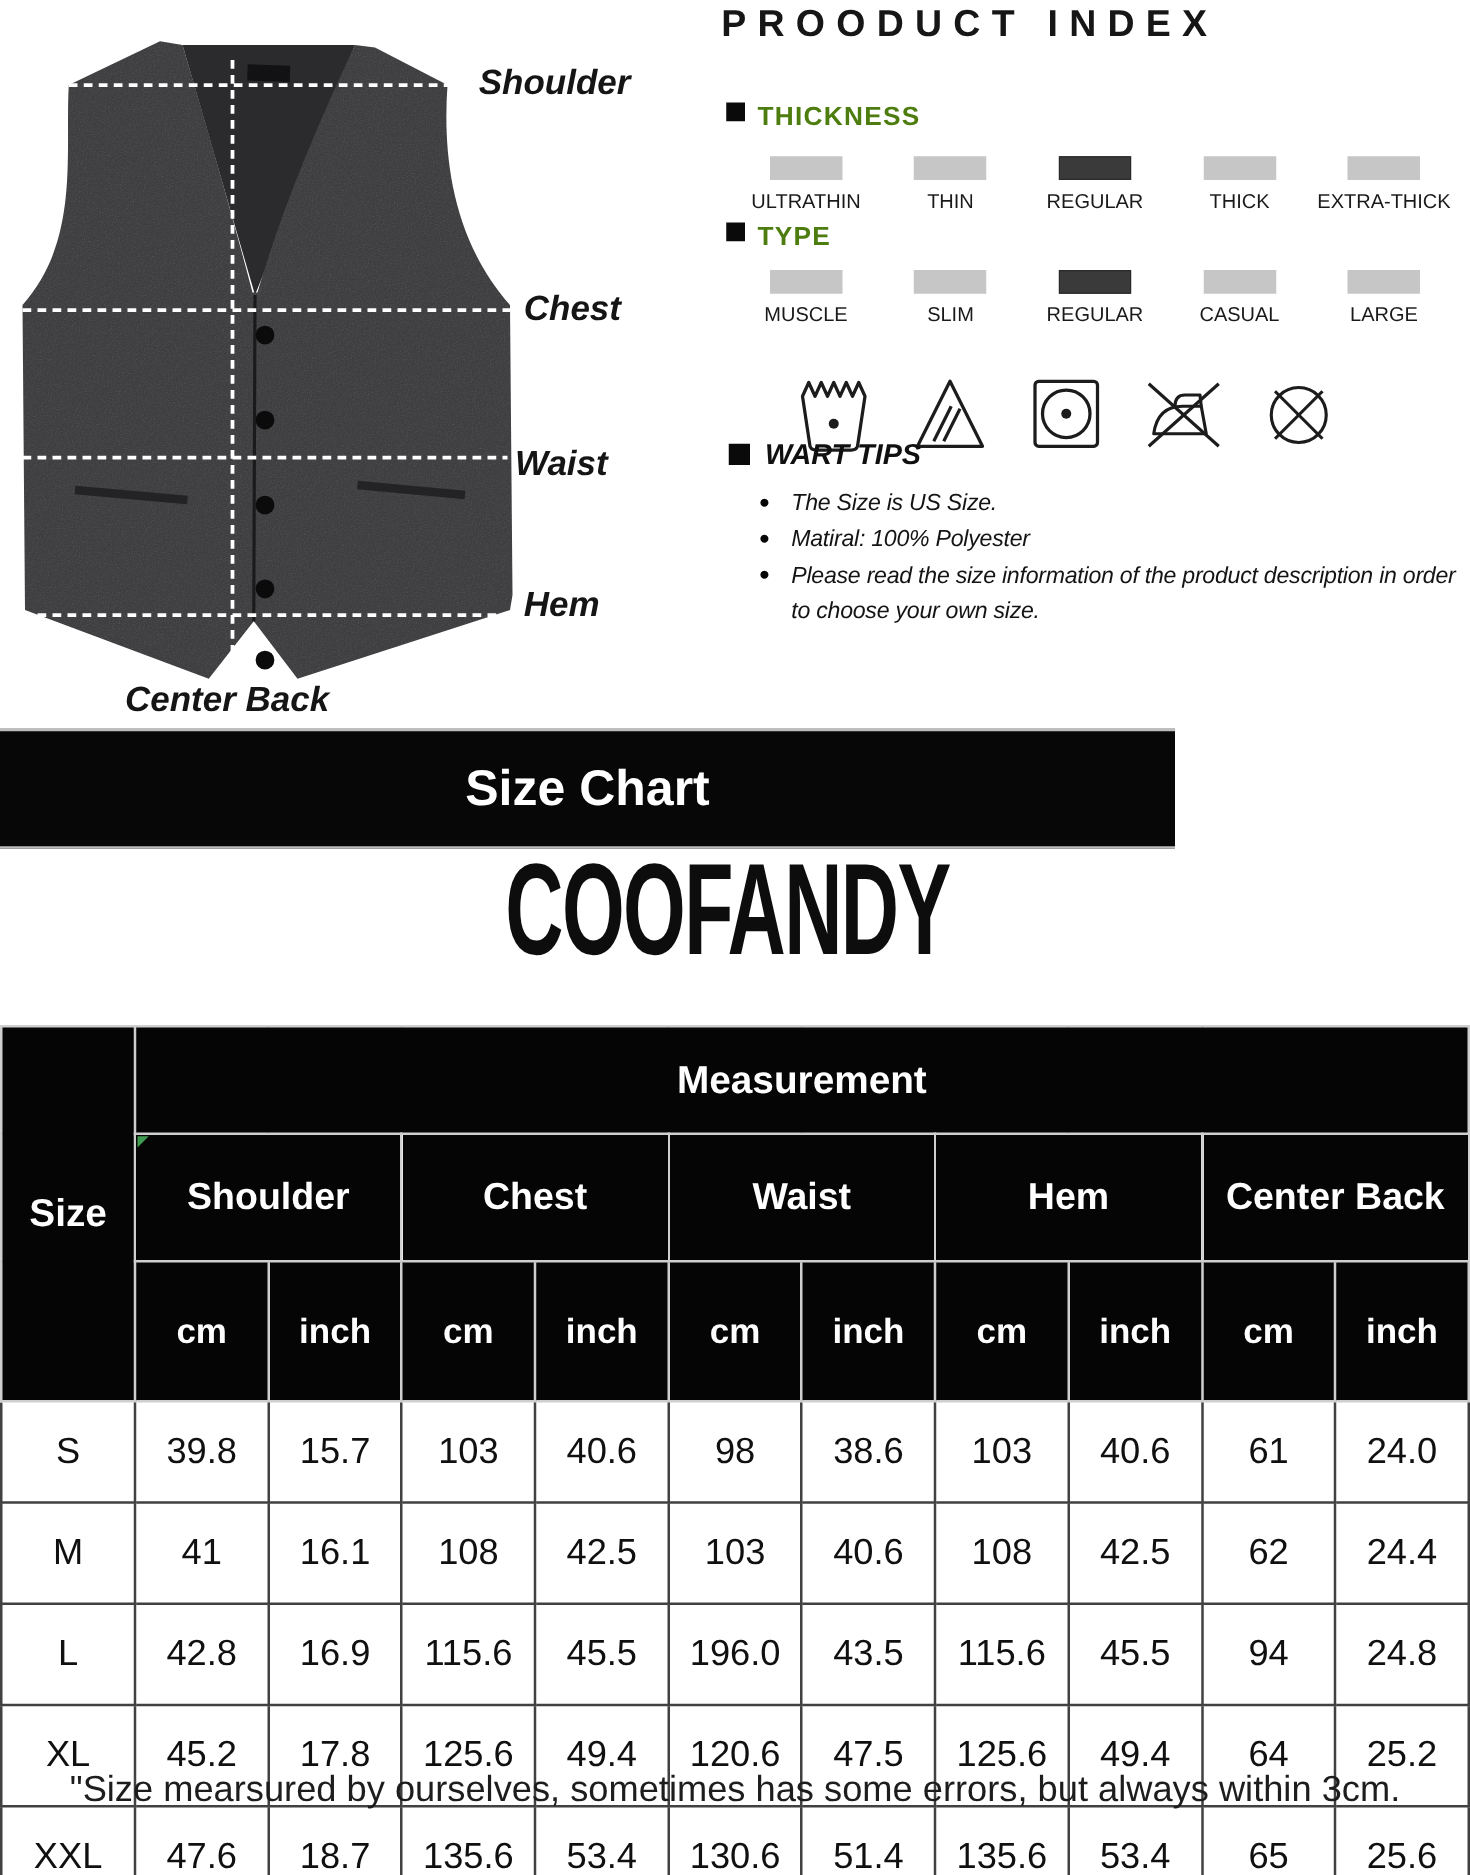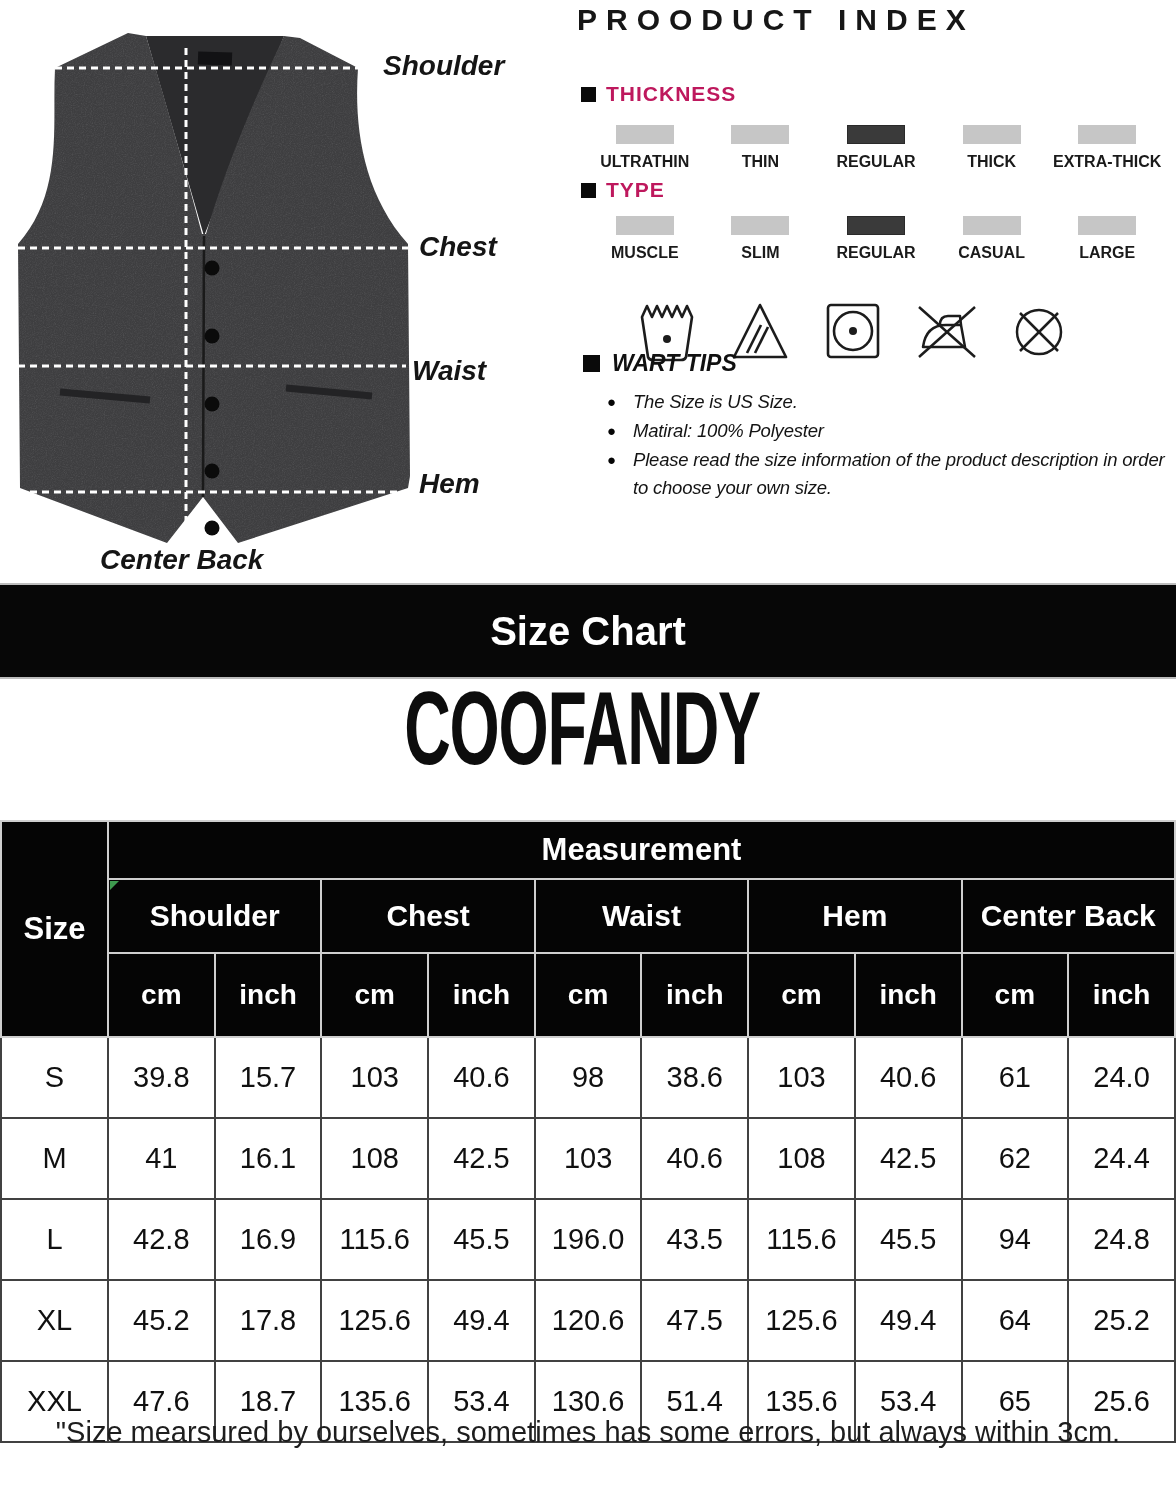--- a/index.html
+++ b/index.html
@@ -12,56 +12,56 @@
   .vest-label{position:absolute;font-style:italic;font-weight:600;font-size:28px;color:#151515;white-space:nowrap;}
   .lbl-shoulder{left:383px;top:50px;}
   .lbl-chest{left:419px;top:231px;}
   .lbl-waist{left:412px;top:355px;}
   .lbl-hem{left:419px;top:468px;}
   .lbl-centerback{left:100px;top:544px;}
 
   
   .index{position:absolute;left:565px;top:0;width:611px;height:655px;}
   .pi-title{position:absolute;left:12px;top:3px;font-size:30px;font-weight:700;letter-spacing:9px;color:#161616;}
-  .sec-head{position:absolute;font-size:21px;font-weight:700;letter-spacing:1px;color:#be185d;display:flex;align-items:center;}
+  .sec-head{position:absolute;font-size:21px;font-weight:700;letter-spacing:1px;color:#4d7c0f;display:flex;align-items:flex-start;}
   .sec-head::before{content:"";display:inline-block;width:15px;height:15px;background:#0a0a0a;margin-right:10px;}
   .head-thickness{left:16px;top:82px;}
   .head-type{left:16px;top:178px;}
   .sw-row{position:absolute;left:22px;width:578px;display:flex;}
   .row-thickness{top:125px;}
   .row-type{top:216px;}
   .sw-item{width:20%;display:flex;flex-direction:column;align-items:center;}
   .sw{width:58px;height:19px;background:#c6c6c6;}
   .sw.dark{background:#3a3a3a;box-shadow:0 0 0 1px #2a2a2a inset;}
-  .sw-label{margin-top:9px;font-size:16px;font-weight:700;color:#1a1a1a;white-space:nowrap;}
+  .sw-label{margin-top:9px;font-size:16px;font-weight:400;color:#1a1a1a;white-space:nowrap;}
   .icons-row{position:absolute;left:68px;top:293px;width:440px;display:flex;justify-content:space-between;}
   .care-ico{width:68px;height:78px;}
   .tips-head{position:absolute;left:18px;top:350px;font-size:23px;font-weight:700;font-style:italic;color:#101010;display:flex;align-items:center;text-align:right;}
   .tips-head::before{content:"";display:inline-block;width:17px;height:17px;background:#0a0a0a;margin-right:12px;}
   .tips-list{position:absolute;left:42px;top:388px;width:572px;}
   .tip{position:relative;padding-left:26px;font-style:italic;font-size:18.5px;letter-spacing:-0.2px;
        line-height:28px;color:#141414;margin-bottom:1px;}
   .tip::before{content:"●";position:absolute;left:0;top:0;font-size:15px;font-style:normal;color:#050505;}
 
   
-  .banner{position:absolute;left:0;top:583px;width:1176px;height:96px;background:#070707;
+  .banner{position:absolute;left:0;top:583px;width:940px;height:96px;background:#070707;
           border-top:2px solid #bdbdbd;border-bottom:2px solid #bdbdbd;box-sizing:border-box;
           display:flex;align-items:center;justify-content:center;}
   .banner-title{color:#fff;font-size:40px;font-weight:700;}
 
   
   .brand{position:absolute;left:0;top:682px;width:1164px;text-align:center;}
   .logo{font-size:104px;line-height:92px;font-weight:700;color:#0d0d0d;
         transform:scaleX(0.62);transform-origin:center;letter-spacing:-2px;white-space:nowrap;}
   .brand-sub{margin-top:-2px;font-size:31px;font-weight:700;color:#3d3d3d;}
 
   
   table.size-table{position:absolute;left:0;top:820px;width:1176px;border-collapse:collapse;table-layout:fixed;}
   .size-table col.c-size{width:107px;}
-  .size-table th{background:#050505;color:#fff;border:2px solid #cfcfcf;font-weight:700;padding:3px;text-align:center;}
+  .size-table th{background:#050505;color:#fff;border:2px solid #cfcfcf;font-weight:700;padding:17px;text-align:center;}
   .size-table tr.r1 th{height:50px;font-size:31px;}
   .size-table tr.r2 th{height:66px;font-size:30px;position:relative;}
   .size-table tr.r3 th{height:76px;font-size:28px;}
   .size-table th.corner{font-size:32px;}
   .size-table td{background:#fff;color:#101010;border:2px solid #414141;height:79px;
                  text-align:center;font-size:29px;padding:0;}
   .tri{position:absolute;left:1px;top:1px;width:0;height:0;
        border-left:9px solid #3e9b4f;border-bottom:9px solid transparent;}
 
   

